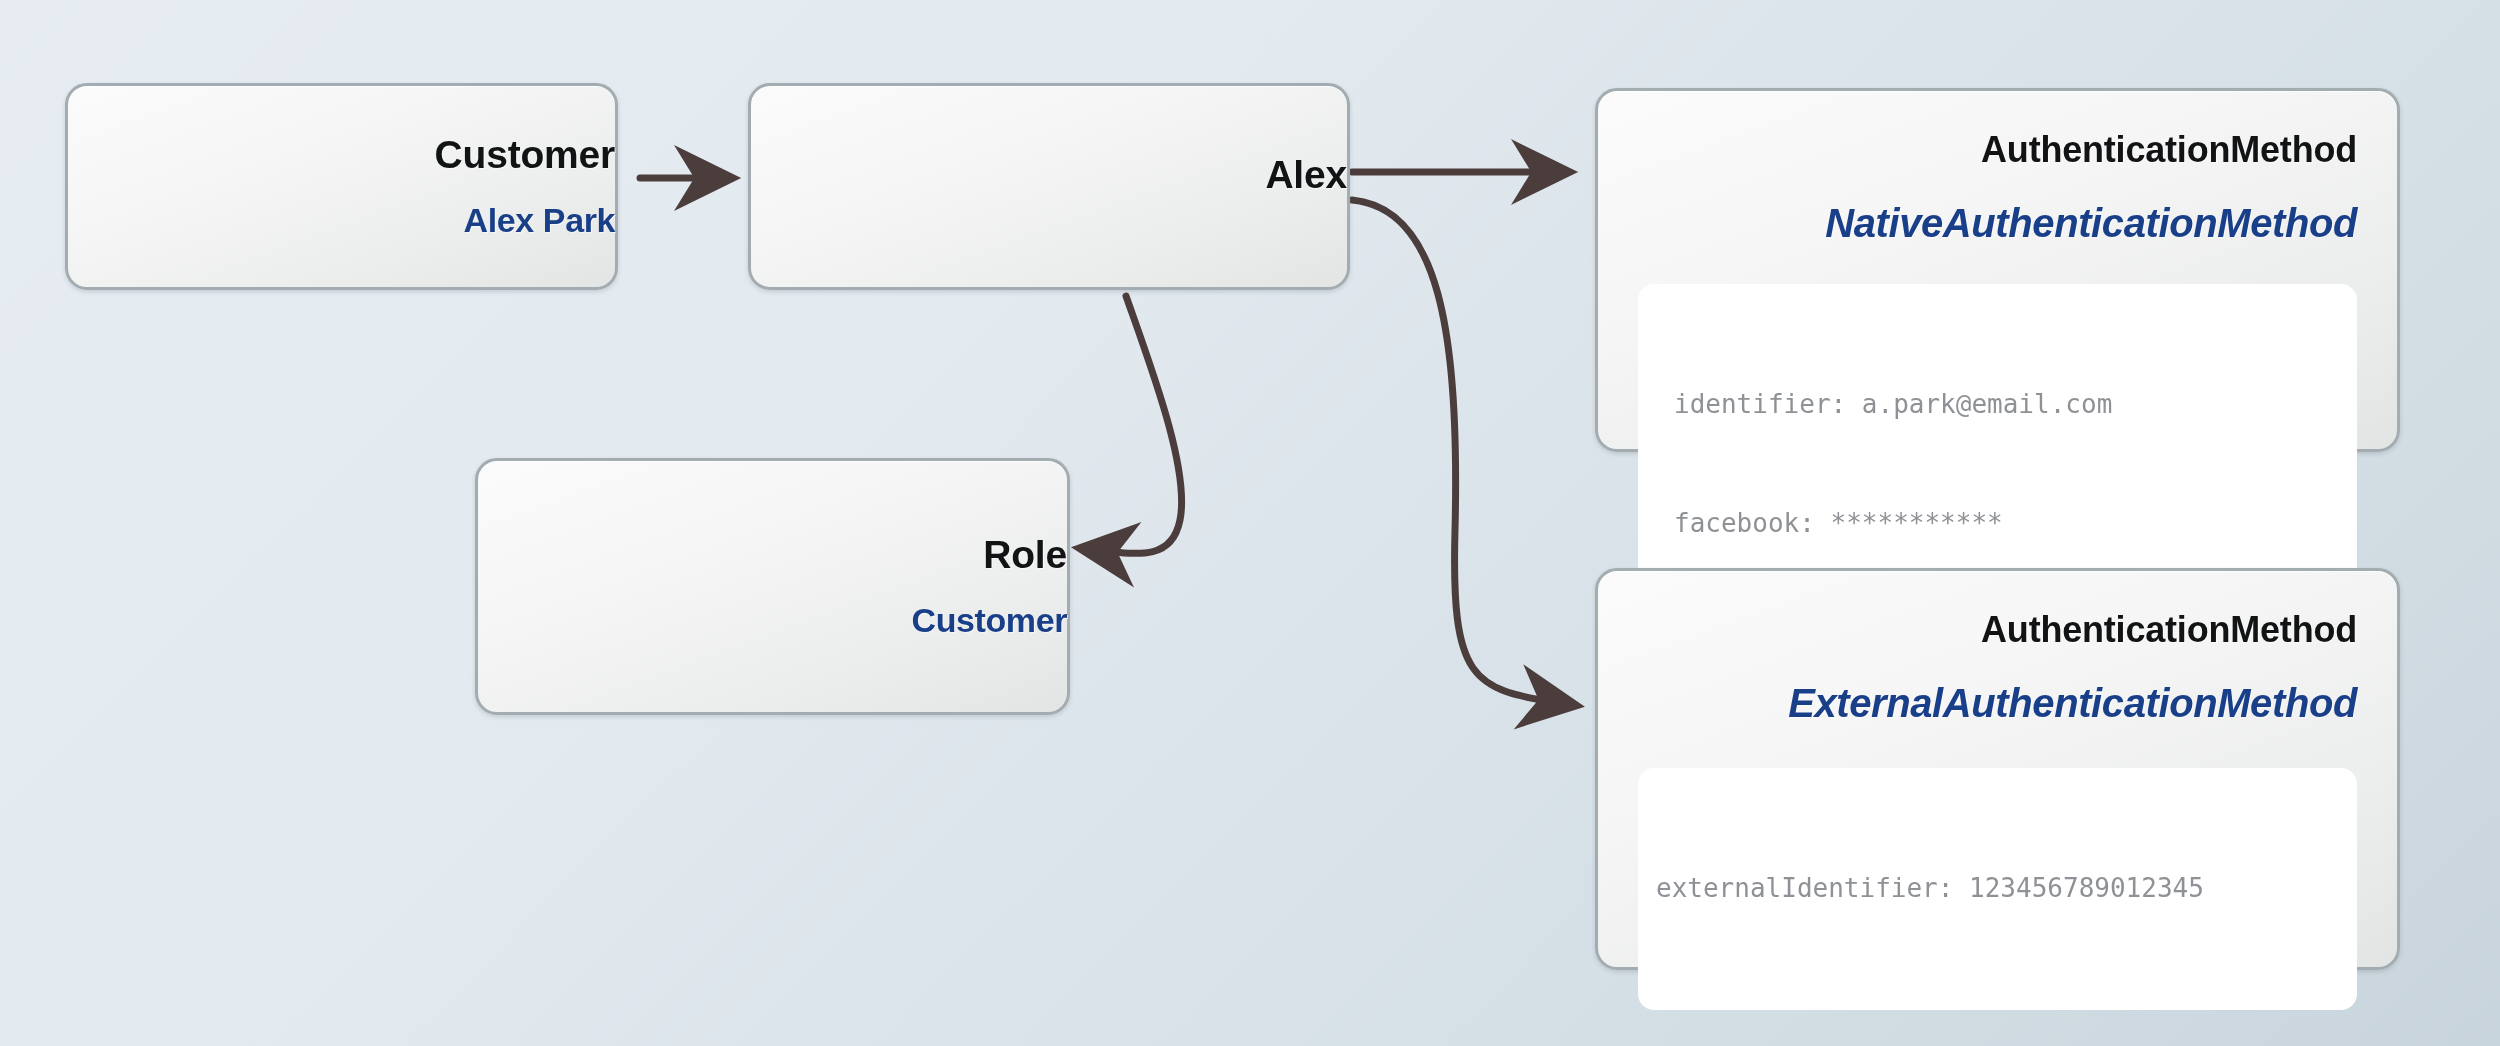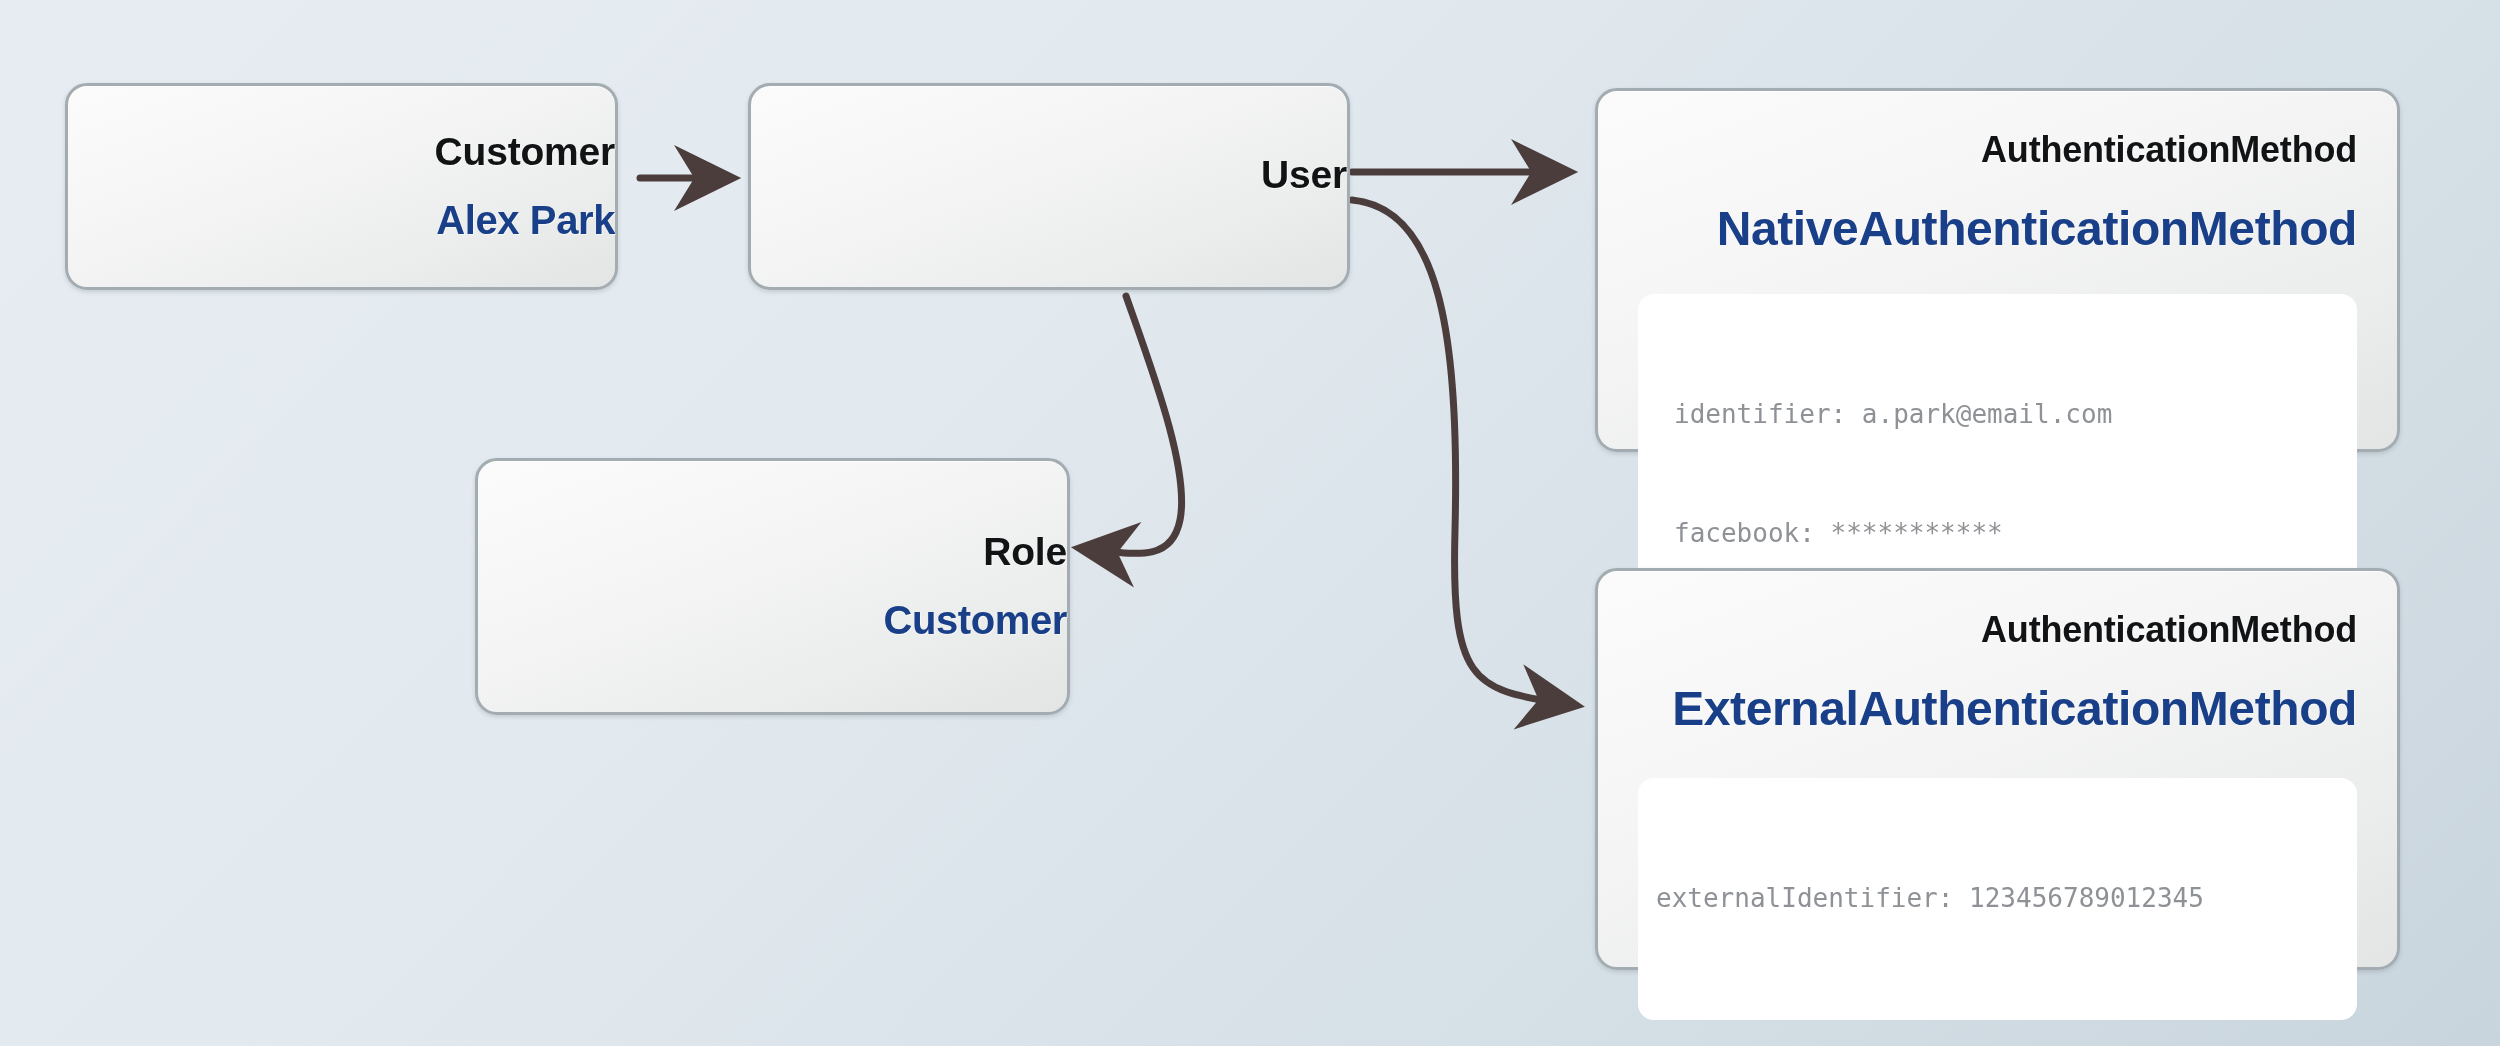--- a/index.html
+++ b/index.html
@@ -55,26 +55,26 @@
     color: #1a3f89;
     font-weight: bold;
     letter-spacing: -0.4px;
     text-shadow: 1px 1px 0 rgba(255,255,255,0.55);
     white-space: nowrap;
   }
 
   
   .node.small { justify-content: center; }
   .node.small .node-type { font-size: 39px; margin-bottom: 24px; }
-  .node.small .node-name { font-size: 40px; }
+  .node.small .node-name { font-size: 34px; }
 
   
   .node.card { padding: 26px 40px 0 40px; }
   .node.card .node-type { font-size: 36px; margin-top: 12px; }
-  .node.card .node-name { font-size: 48px; margin-top: 30px; }
+  .node.card .node-name { font-size: 40px; margin-top: 30px; font-style: italic; }
 
   .attrs {
     width: 100%;
     box-sizing: border-box;
     background: #ffffff;
     border-radius: 16px;
     padding: 22px 22px 22px 18px;
     font-family: "DejaVu Sans Mono", "Liberation Mono", monospace;
     font-size: 26px;
     line-height: 1.52;
@@ -115,21 +115,21 @@
 
     <path d="M 1126,296 C 1152,370 1190,470 1180,520 C 1172,560 1140,555 1096,550" fill="none" stroke="#4c3d3d" stroke-width="7" stroke-linecap="round" marker-end="url(#ah)"></path>
   </svg>
 
   <div class="node small" id="node-customer">
     <div class="node-type">Customer</div>
     <div class="node-name">Alex Park</div>
   </div>
 
   <div class="node small" id="node-user">
-    <div class="node-type">User</div>
+    <div class="node-type">Alex</div>
   </div>
 
   <div class="node small" id="node-role">
     <div class="node-type">Role</div>
     <div class="node-name">Customer</div>
   </div>
 
   <div class="node card" id="card-native">
     <div class="node-type">AuthenticationMethod</div>
     <div class="node-name">NativeAuthenticationMethod</div>

